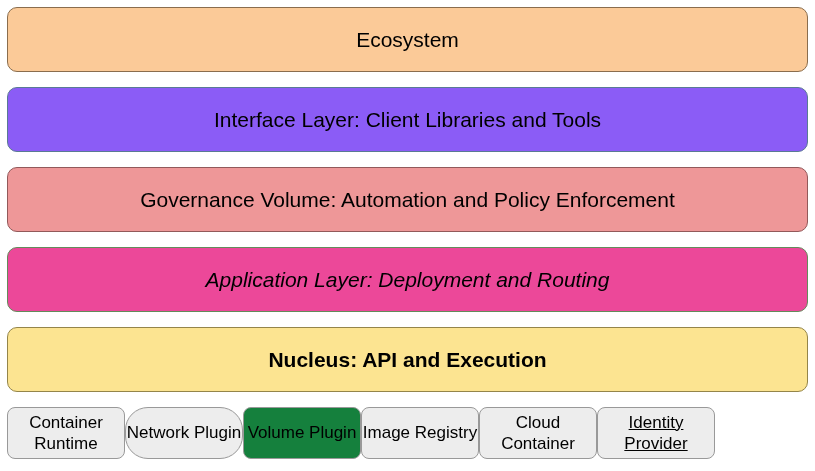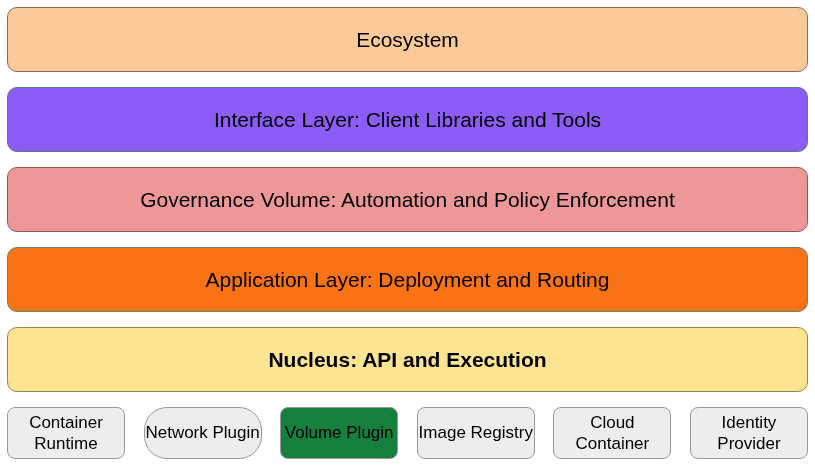--- a/index.html
+++ b/index.html
@@ -29,21 +29,20 @@
   }
   .layer-label {
     font-size: 21px;
     line-height: 1;
     text-align: center;
     white-space: nowrap;
   }
   .plugin-row {
     margin-top: 8px;
     display: flex;
-    justify-content: space-between;
   }
   .plugin {
     width: 118px;
     height: 52px;
     box-sizing: border-box;
     border: 1px solid #999999;
     border-radius: 8px;
     display: flex;
     align-items: center;
     justify-content: center;
@@ -64,21 +63,21 @@
   </div>
 
   <div class="layer" style="background-color: #8b5cf6; border-color: rgb(90, 122, 148);">
     <span class="layer-label">Interface Layer: Client Libraries and Tools</span>
   </div>
 
   <div class="layer" style="background-color: rgb(238, 151, 152); border-color: rgb(146, 89, 90);">
     <span class="layer-label">Governance Volume: Automation and Policy Enforcement</span>
   </div>
 
-  <div class="layer" style="background-color: #f97316; border-color: rgb(100, 138, 91);">
+  <div class="layer" style="background-color: #ec4899; border-color: rgb(100, 138, 91); font-style: italic;">
     <span class="layer-label">Application Layer: Deployment and Routing</span>
   </div>
 
   <div class="layer" style="background-color: rgb(252, 228, 145); border-color: rgb(148, 133, 73); font-weight: bold;">
     <span class="layer-label">Nucleus: API and Execution</span>
   </div>
 
   <div class="plugin-row">
 
     <div class="plugin" style="background-color: rgb(237, 237, 237); border-color: rgb(153, 153, 153);">
@@ -94,18 +93,18 @@
     </div>
 
     <div class="plugin" style="background-color: rgb(237, 237, 237); border-color: rgb(153, 153, 153);">
       <span class="plugin-label">Image Registry</span>
     </div>
 
     <div class="plugin" style="background-color: rgb(237, 237, 237); border-color: rgb(153, 153, 153);">
       <span class="plugin-label">Cloud Container</span>
     </div>
 
-    <div class="plugin" style="background-color: rgb(237, 237, 237); border-color: rgb(153, 153, 153);">
+    <div class="plugin" style="background-color: rgb(237, 237, 237); border-color: rgb(153, 153, 153); text-decoration: underline;">
       <span class="plugin-label">Identity Provider</span>
     </div>
 
   </div>
 </div>
 
 </body></html>

